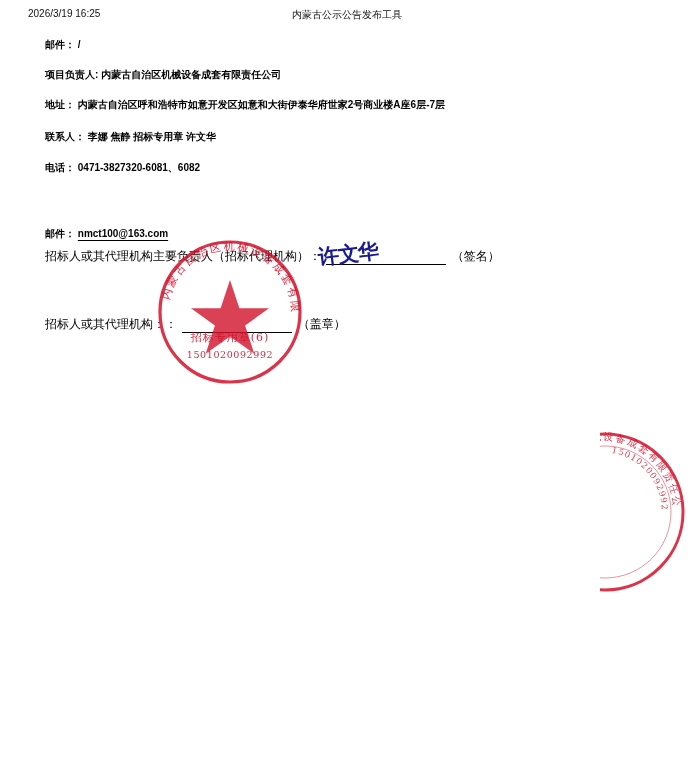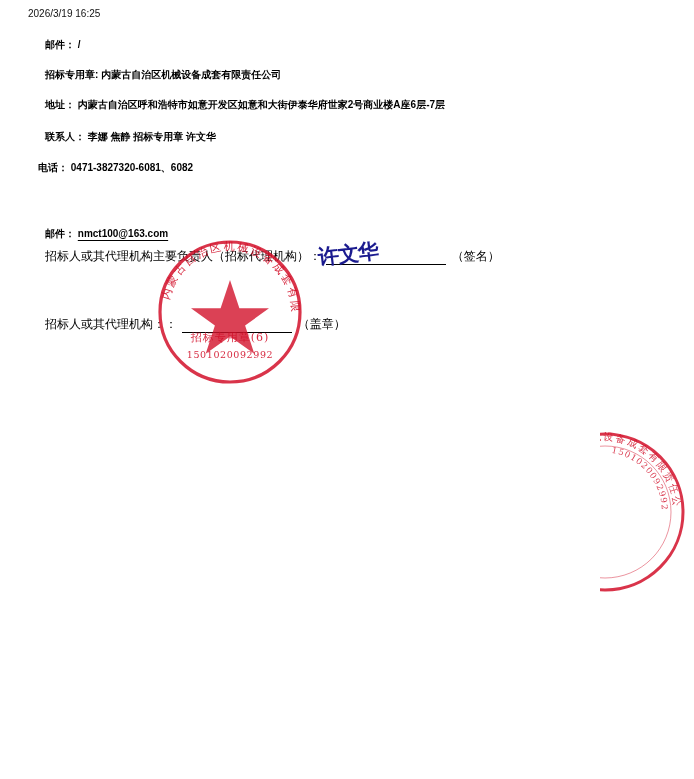--- a/index.html
+++ b/index.html
@@ -64,21 +64,21 @@
   }
   .underline-val {
     text-decoration: underline;
     text-underline-offset: 3px;
   }
 
   .l1 { left: 45px; top: 6px; }
   .l2 { left: 45px; top: 36px; }
   .l3 { left: 45px; top: 66px; }
   .l4 { left: 45px; top: 98px; }
-  .l5 { left: 38px; top: 129px; }
+  .l5 { left: 45px; top: 129px; }
   .l6 { left: 45px; top: 161px; margin-top: 34px; }
 
   
   .sig-block {
     position: absolute;
     top: 248px;
     left: 0;
     width: 694px;
   }
   .sig-row {
@@ -145,31 +145,32 @@
   .seal-text {
     font-family: "DejaVu Serif", serif;
     fill: #d2112a;
   }
 </style>
 </head>
 <body>
 
 <div class="page-header">
   <span class="hdr-date">2026/3/19 16:25</span>
+  <span class="hdr-title">内蒙古公示公告发布工具</span>
 </div>
 
 <div class="doc-body">
 
   <div class="doc-line l1">
     <span class="lbl">邮件：</span>
     <span class="val">/</span>
   </div>
 
   <div class="doc-line l2">
-    <span class="lbl">招标专用章:</span>
+    <span class="lbl">项目负责人:</span>
     <span class="val">内蒙古自治区机械设备成套有限责任公司</span>
   </div>
 
   <div class="doc-line l3">
     <span class="lbl">地址：</span>
     <span class="val">内蒙古自治区呼和浩特市如意开发区如意和大街伊泰华府世家2号商业楼A座6层-7层</span>
   </div>
 
   <div class="doc-line l4">
     <span class="lbl">联系人：</span>

